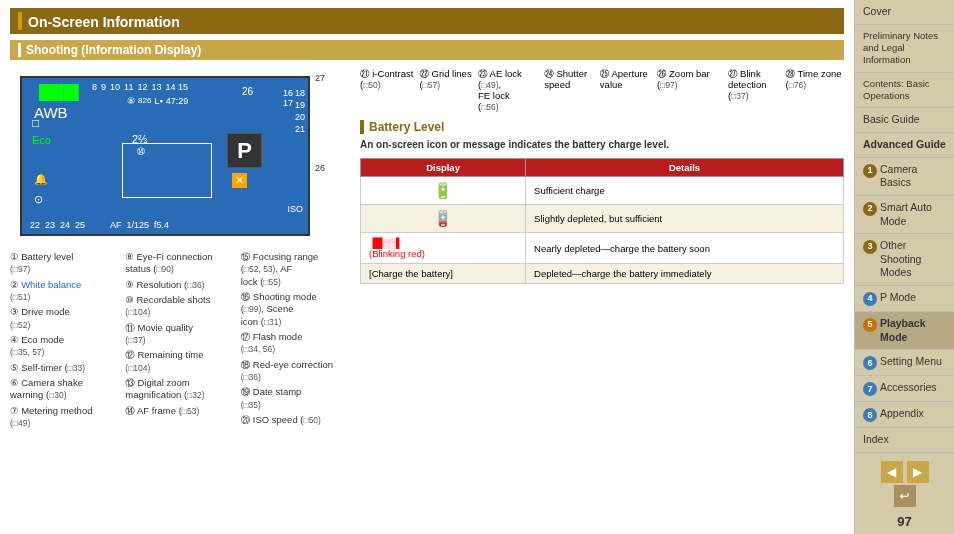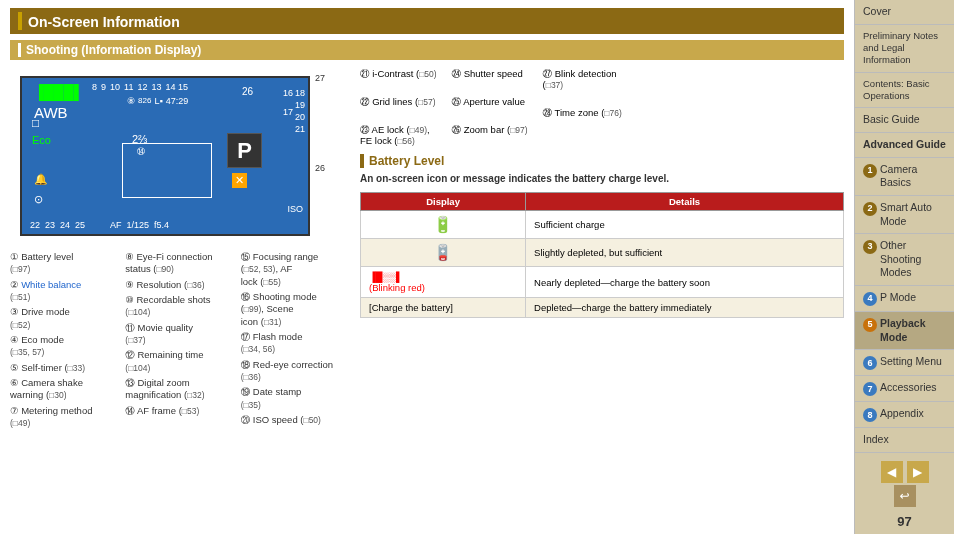--- a/index.html
+++ b/index.html
@@ -198,22 +198,22 @@
     
     .top-refs {
       display: flex;
       gap: 15px;
       margin-bottom: 8px;
       font-size: 9.5px;
     }
 
     .ref-col {
       display: flex;
-      flex-direction: column;
-      gap: 17px;
+      flex-direction: row;
+      gap: 3px;
     }
 
     
     .battery-title {
       font-size: 12px;
       font-weight: bold;
       color: #8b6914;
       border-left: 4px solid #8b6914;
       padding-left: 5px;
       margin-bottom: 5px;
@@ -346,21 +346,20 @@
     }
 
     .cam-right2 {
       position: absolute;
       right: 15px;
       top: 10px;
       color: white;
       font-size: 9px;
       display: flex;
       flex-direction: column;
-      gap: 9px;
     }
 
     .cam-mid {
       position: absolute;
       top: 18px;
       left: 105px;
       color: white;
       font-size: 9px;
       display: flex;
       gap: 3px;

